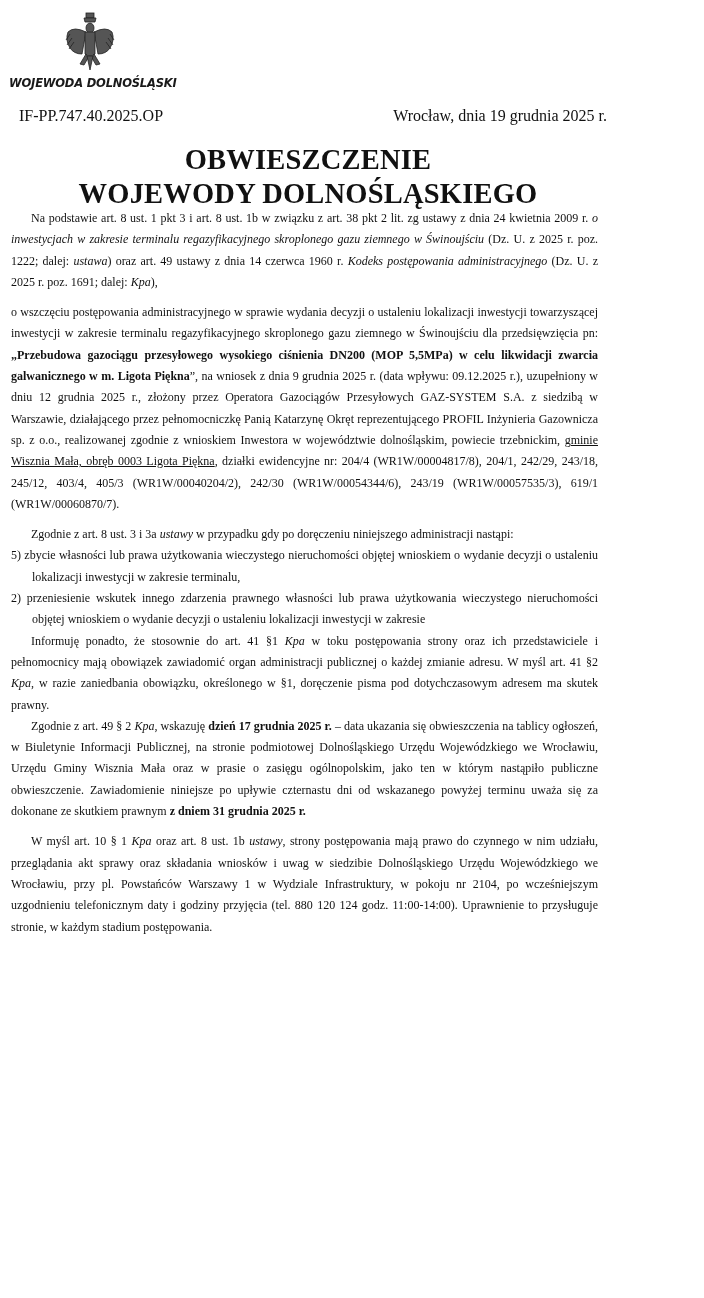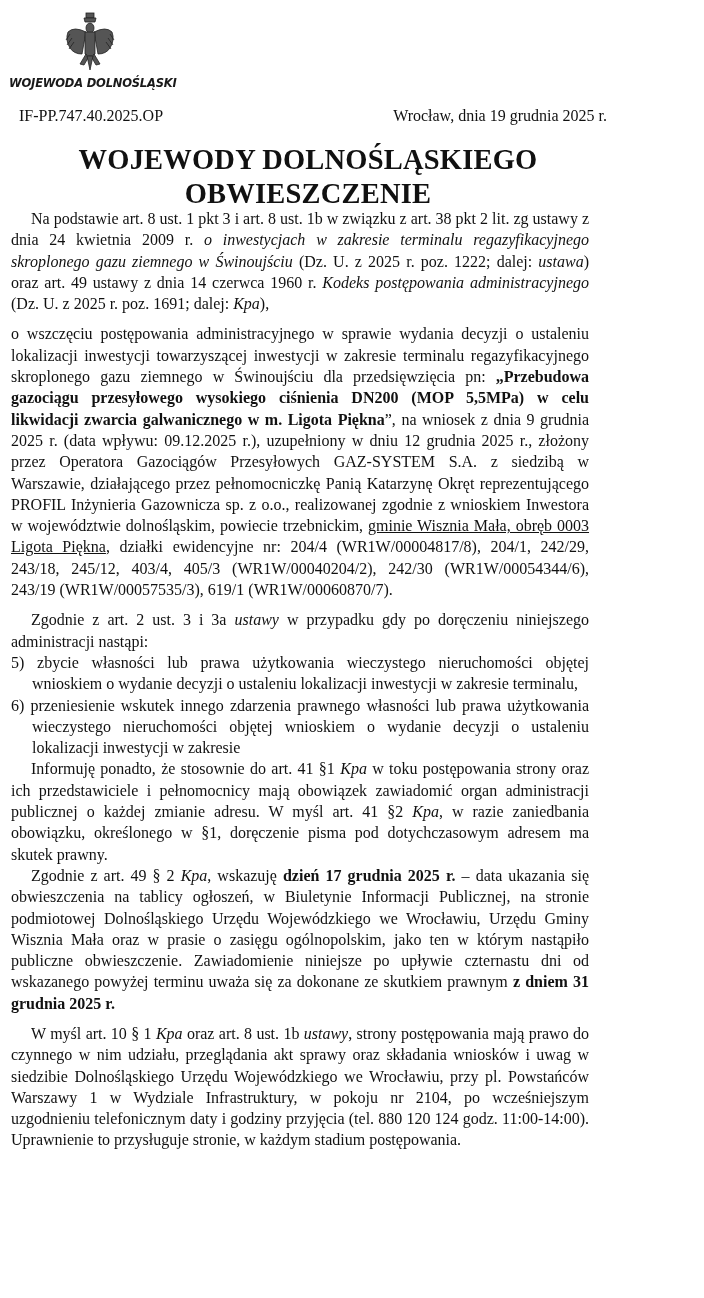--- a/index.html
+++ b/index.html
@@ -15,22 +15,22 @@
     font-family: "DejaVu Sans", "Liberation Sans", sans-serif;
     font-weight: bold; font-style: italic; font-size: 11.5px; letter-spacing: -0.2px;
     color: #1a1a1a;
   }
   .refline { position: absolute; left: 11px; right: 9px; top: 107px; font-size: 16px; display: flex; justify-content: space-between; margin-left: 8px; }
   .title {
     position: absolute; left: 0; right: 0; top: 143px; text-align: center;
     font-weight: bold; font-size: 28.5px; line-height: 34px; letter-spacing: 0.2px;
   }
   .body {
-    position: absolute; left: 11px; right: 27px; top: 208px;
-    font-size: 16px; line-height: 21.3px; text-align: justify;
+    position: absolute; left: 11px; right: 18px; top: 208px;
+    font-size: 12px; line-height: 21.3px; text-align: justify;
   }
   .body p { margin: 0; }
   .indent { text-indent: 20px; }
   .center { text-align: center; }
   .gap-s { margin-top: 7px !important; }
   .gap-m { margin-top: 9px !important; }
   .list-item { padding-left: 21px; text-indent: -21px; }
   u { text-decoration: underline; }
 </style>
 </head>
@@ -54,33 +54,33 @@
     </g>
   </svg>
   <div class="org-name">WOJEWODA DOLNOŚLĄSKI</div>
 
   <div class="refline">
     <span>IF-PP.747.40.2025.OP</span>
     <span>Wrocław, dnia 19 grudnia 2025 r.</span>
   </div>
 
   <div class="title">
+    <div>OBWIESZCZENIE</div>
     <div>WOJEWODY DOLNOŚLĄSKIEGO</div>
-    <div>OBWIESZCZENIE</div>
   </div>
 
   <div class="body">
     <p class="indent"><span>Na podstawie art. 8 ust. 1 pkt 3 i art. 8 ust. 1b w związku z art. 38 pkt 2 lit. zg ustawy z dnia 24 kwietnia 2009 r. </span><i>o inwestycjach w zakresie terminalu regazyfikacyjnego skroplonego gazu ziemnego w Świnoujściu</i><span> (Dz. U. z 2025 r. poz. 1222; dalej: </span><i>ustawa</i><span>) oraz art. 49 ustawy z dnia 14 czerwca 1960 r. </span><i>Kodeks postępowania administracyjnego</i><span> (Dz. U. z 2025 r. poz. 1691; dalej: </span><i>Kpa</i><span>),</span></p>
 
 
     <p class="gap-m"><span>o wszczęciu postępowania administracyjnego w sprawie wydania decyzji o ustaleniu lokalizacji inwestycji towarzyszącej inwestycji w zakresie terminalu regazyfikacyjnego skroplonego gazu ziemnego w Świnoujściu dla przedsięwzięcia pn: </span><b>„Przebudowa gazociągu przesyłowego wysokiego ciśnienia DN200 (MOP 5,5MPa) w celu likwidacji zwarcia galwanicznego w m. Ligota Piękna</b><span>”, na wniosek z dnia 9 grudnia 2025 r. (data wpływu: 09.12.2025 r.), uzupełniony w dniu 12 grudnia 2025 r., złożony przez Operatora Gazociągów Przesyłowych GAZ-SYSTEM S.A. z siedzibą w Warszawie, działającego przez pełnomocniczkę Panią Katarzynę Okręt reprezentującego PROFIL Inżynieria Gazownicza sp. z o.o., realizowanej zgodnie z wnioskiem Inwestora w województwie dolnośląskim, powiecie trzebnickim, </span><u>gminie Wisznia Mała, obręb 0003 Ligota Piękna</u><span>, działki ewidencyjne nr: 204/4 (WR1W/00004817/8), 204/1, 242/29, 243/18, 245/12, 403/4, 405/3 (WR1W/00040204/2), 242/30 (WR1W/00054344/6), 243/19 (WR1W/00057535/3), 619/1 (WR1W/00060870/7).</span></p>
 
-    <p class="indent gap-m"><span>Zgodnie z art. 2 ust. 3 i 3a </span><i>ustawy</i><span> w przypadku gdy po doręczeniu niniejszego administracji nastąpi:</span></p>
+    <p class="indent gap-m"><span>Zgodnie z art. 8 ust. 3 i 3a </span><i>ustawy</i><span> w przypadku gdy po doręczeniu niniejszego administracji nastąpi:</span></p>
     <p class="list-item">5) zbycie własności lub prawa użytkowania wieczystego nieruchomości objętej wnioskiem o wydanie decyzji o ustaleniu lokalizacji inwestycji w zakresie terminalu,</p>
-    <p class="list-item">6) przeniesienie wskutek innego zdarzenia prawnego własności lub prawa użytkowania wieczystego nieruchomości objętej wnioskiem o wydanie decyzji o ustaleniu lokalizacji inwestycji w zakresie</p>
+    <p class="list-item">2) przeniesienie wskutek innego zdarzenia prawnego własności lub prawa użytkowania wieczystego nieruchomości objętej wnioskiem o wydanie decyzji o ustaleniu lokalizacji inwestycji w zakresie</p>
 
 
     <p class="indent"><span>Informuję ponadto, że stosownie do art. 41 §1 </span><i>Kpa</i><span> w toku postępowania strony oraz ich przedstawiciele i pełnomocnicy mają obowiązek zawiadomić organ administracji publicznej o każdej zmianie adresu. W myśl art. 41 §2 </span><i>Kpa</i><span>, w razie zaniedbania obowiązku, określonego w §1, doręczenie pisma pod dotychczasowym adresem ma skutek prawny.</span></p>
 
     <p class="indent"><span>Zgodnie z art. 49 § 2 </span><i>Kpa</i><span>, wskazuję </span><b>dzień 17 grudnia 2025 r.</b><span> – data ukazania się obwieszczenia na tablicy ogłoszeń, w Biuletynie Informacji Publicznej, na stronie podmiotowej Dolnośląskiego Urzędu Wojewódzkiego we Wrocławiu, Urzędu Gminy Wisznia Mała oraz w prasie o zasięgu ogólnopolskim, jako ten w którym nastąpiło publiczne obwieszczenie. Zawiadomienie niniejsze po upływie czternastu dni od wskazanego powyżej terminu uważa się za dokonane ze skutkiem prawnym </span><b>z dniem 31 grudnia 2025 r.</b></p>
 
     <p class="indent gap-m"><span>W myśl art. 10 § 1 </span><i>Kpa</i><span> oraz art. 8 ust. 1b </span><i>ustawy</i><span>, strony postępowania mają prawo do czynnego w nim udziału, przeglądania akt sprawy oraz składania wniosków i uwag w siedzibie Dolnośląskiego Urzędu Wojewódzkiego we Wrocławiu, przy pl. Powstańców Warszawy 1 w Wydziale Infrastruktury, w pokoju nr 2104, po wcześniejszym uzgodnieniu telefonicznym daty i godziny przyjęcia (tel. 880 120 124 godz. 11:00-14:00). Uprawnienie to przysługuje stronie, w każdym stadium postępowania.</span></p>
   </div>
 </div>
 

